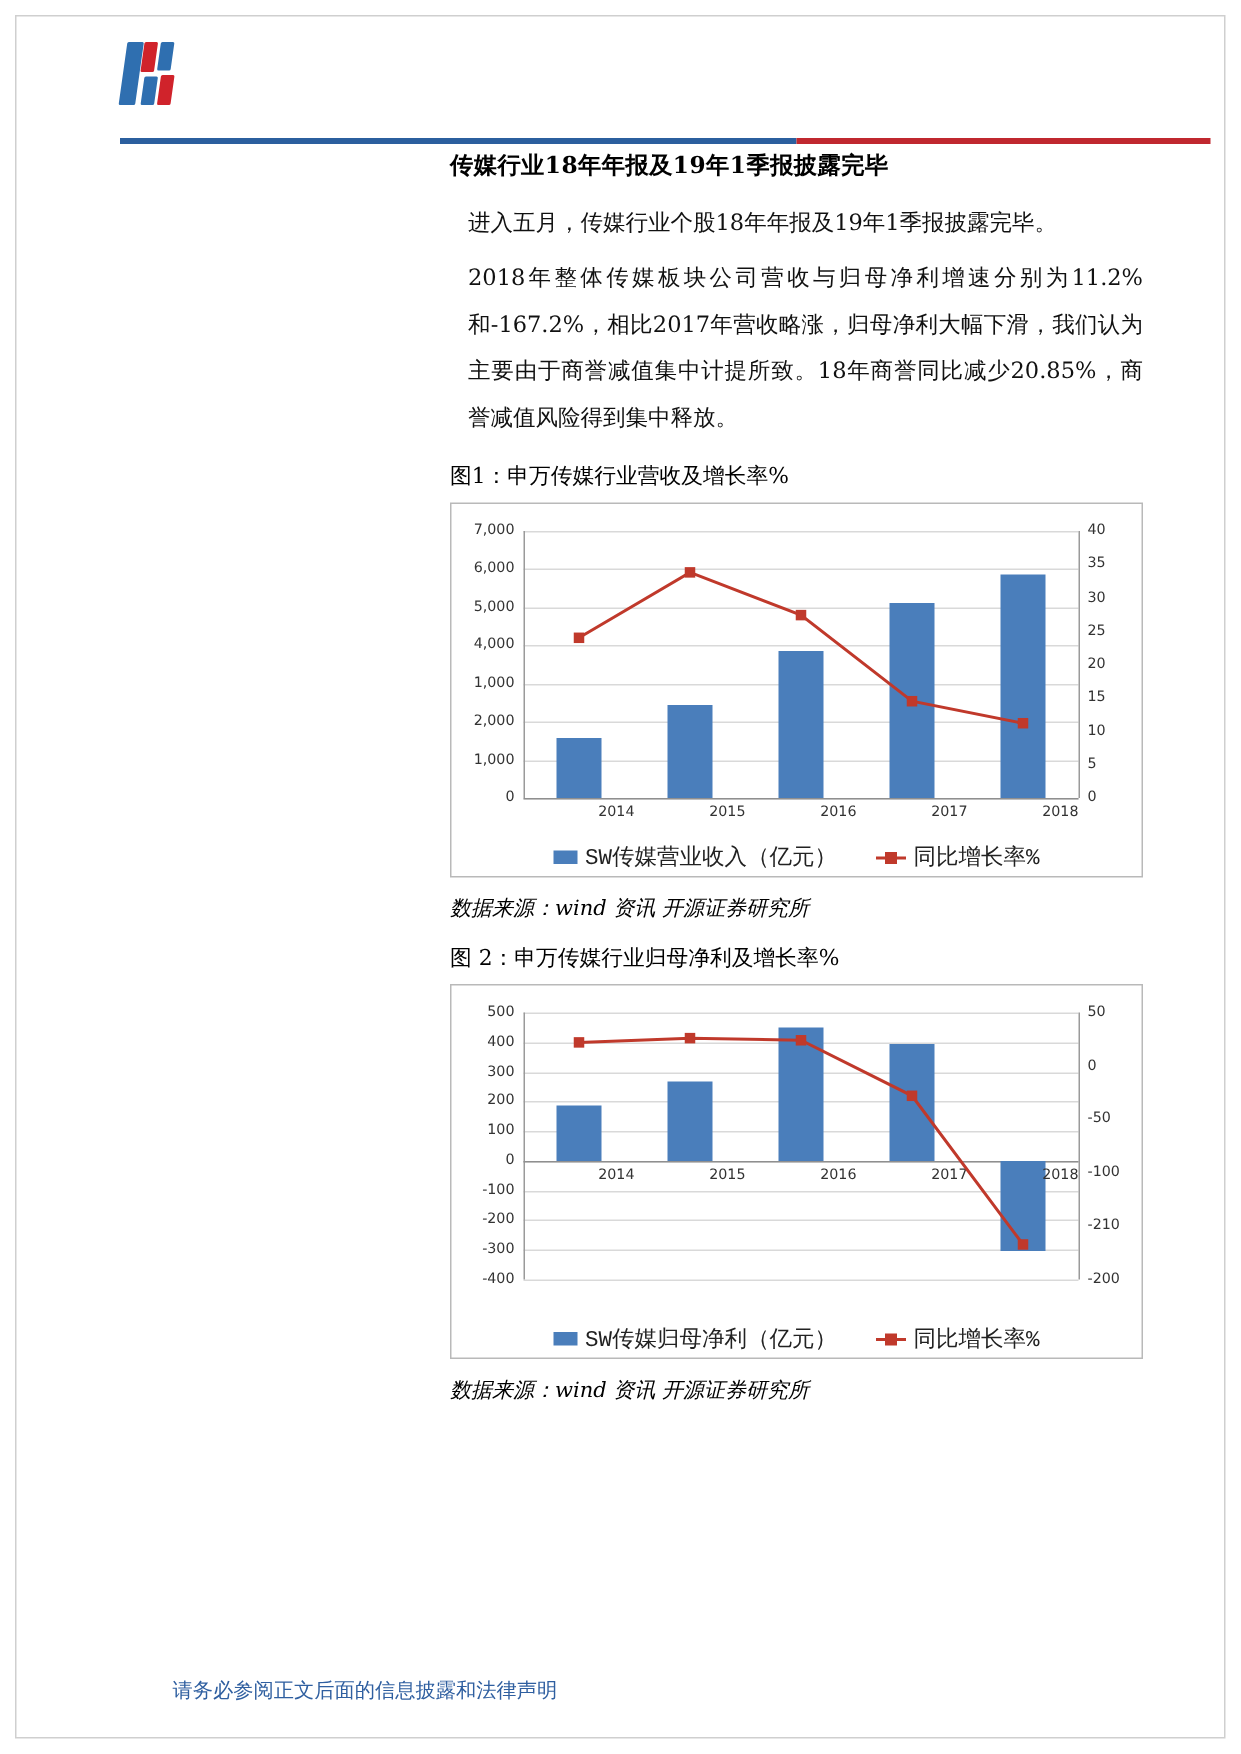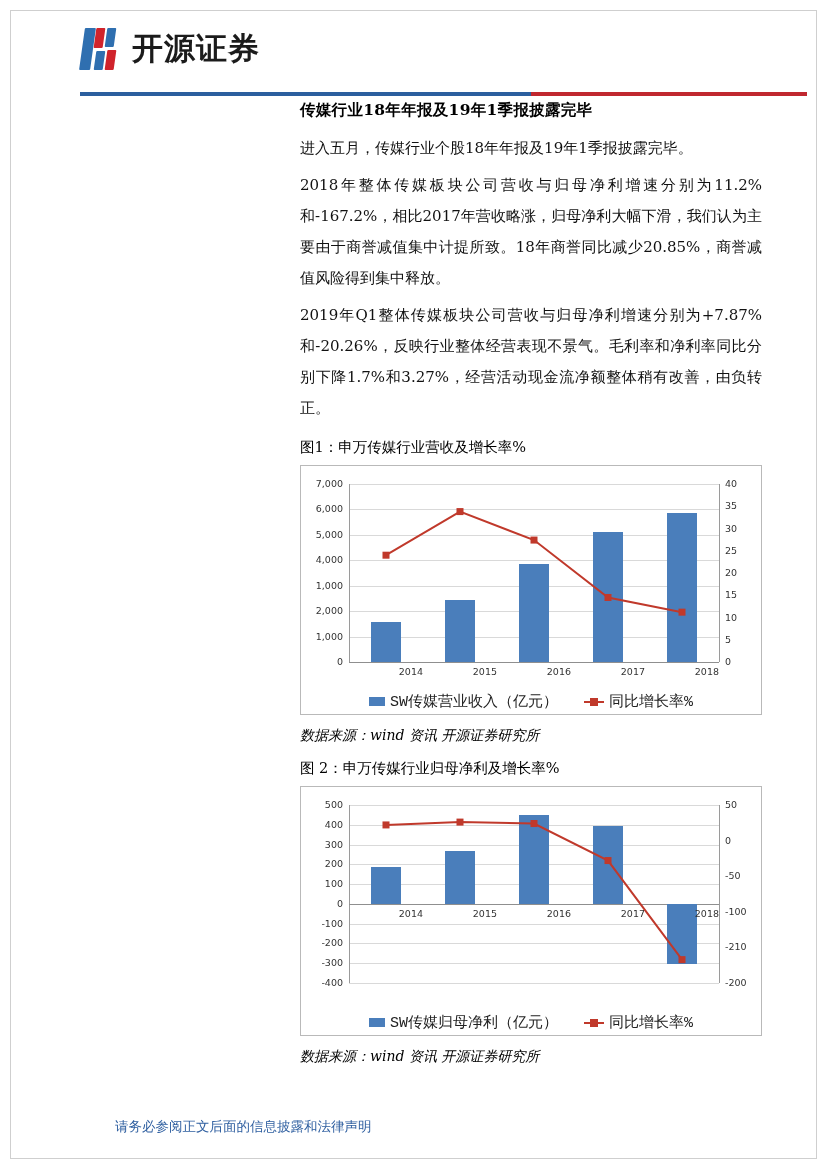--- a/index.html
+++ b/index.html
@@ -96,21 +96,21 @@
     color: #000;
     margin-bottom: 12px;
     letter-spacing: 0.3px;
   }
   .para {
     font-family: "DejaVu Serif", "Liberation Serif", serif;
     font-size: 15px;
     line-height: 31px;
     color: #111;
     text-align: justify;
-    margin: 0 0 6px 0;
+    margin: 0 0 6px 12px;
   }
   .fig-caption {
     font-family: "DejaVu Serif", "Liberation Serif", serif;
     font-size: 14.5px;
     color: #000;
     margin: 14px 0 8px 0;
   }
   .source {
     font-family: "DejaVu Serif", "Liberation Serif", serif;
     font-style: italic;
@@ -215,33 +215,31 @@
 
   <div class="header">
     <div class="logo-wrap">
       <div class="logo-mark">
         <div class="bar b1"></div>
         <div class="bar b2"></div>
         <div class="bar b3"></div>
         <div class="bar b4"></div>
         <div class="bar b5"></div>
       </div>
-      <div class="logo-text">开源证券</div>
     </div>
     <div class="header-rule">
       <div class="blue"></div>
       <div class="red"></div>
     </div>
   </div>
 
   <div class="content">
     <div class="section-title">传媒行业18年年报及19年1季报披露完毕</div>
     <p class="para">进入五月，传媒行业个股18年年报及19年1季报披露完毕。</p>
     <p class="para">2018年整体传媒板块公司营收与归母净利增速分别为11.2%和-167.2%，相比2017年营收略涨，归母净利大幅下滑，我们认为主要由于商誉减值集中计提所致。18年商誉同比减少20.85%，商誉减值风险得到集中释放。</p>
-    <p class="para">2019年Q1整体传媒板块公司营收与归母净利增速分别为+7.87%和-20.26%，反映行业整体经营表现不景气。毛利率和净利率同比分别下降1.7%和3.27%，经营活动现金流净额整体稍有改善，由负转正。</p>
 
     <div class="fig-caption">图1：申万传媒行业营收及增长率%</div>
 
     <div class="chart-box" id="chart1" style="width:462px;height:250px;">
       <div class="chart-inner" id="chart1-inner">
           <div class="gridline" style="top: 196px; left: 48px; width: 370px;"></div>
           <div class="ytick" style="top: 190px; left: 0px; width: 42px;">0</div>
           <div class="gridline" style="top: 170.571px; left: 48px; width: 370px;"></div>
           <div class="ytick" style="top: 164.571px; left: 0px; width: 42px;">1,000</div>
           <div class="gridline" style="top: 145.143px; left: 48px; width: 370px;"></div>

